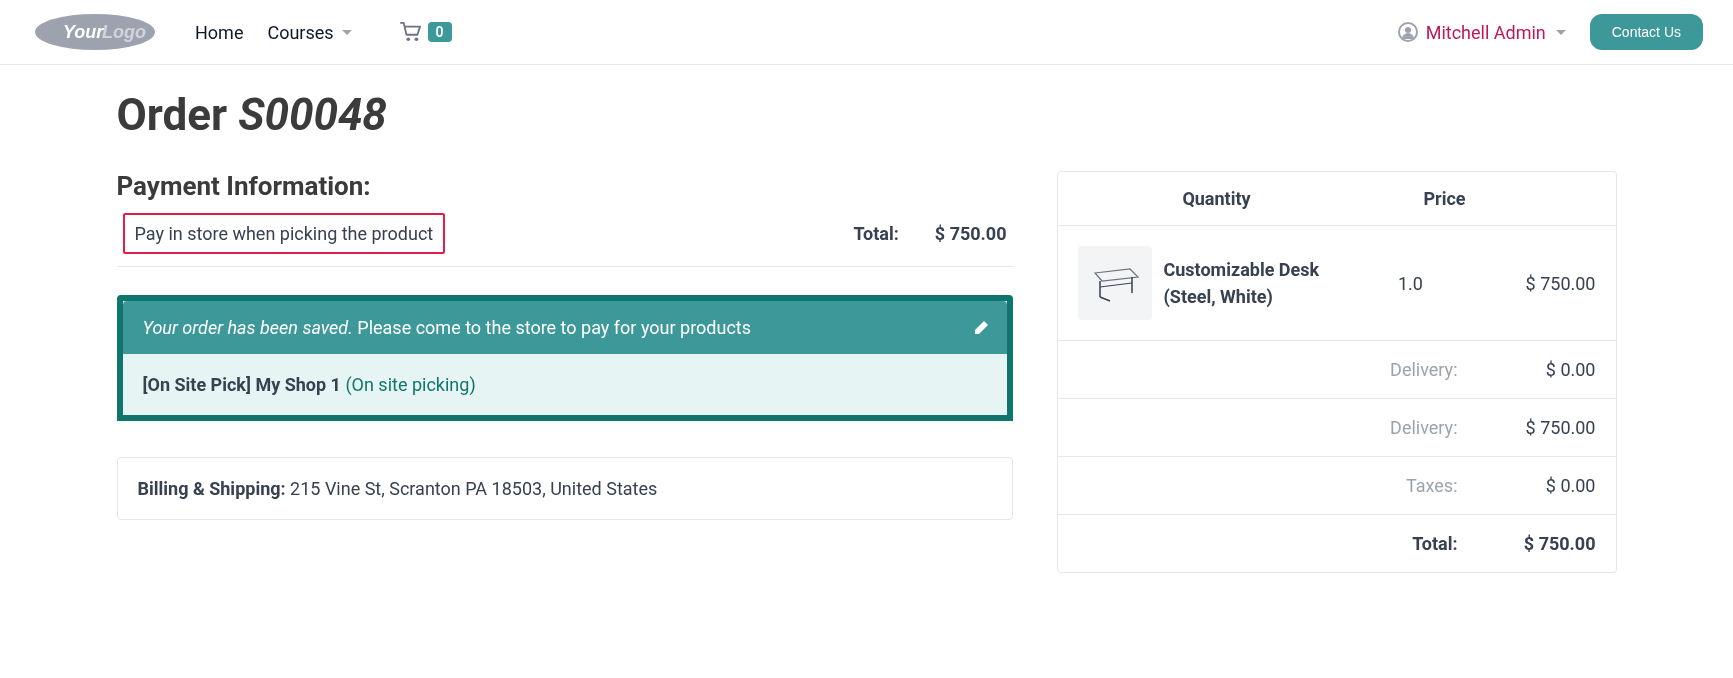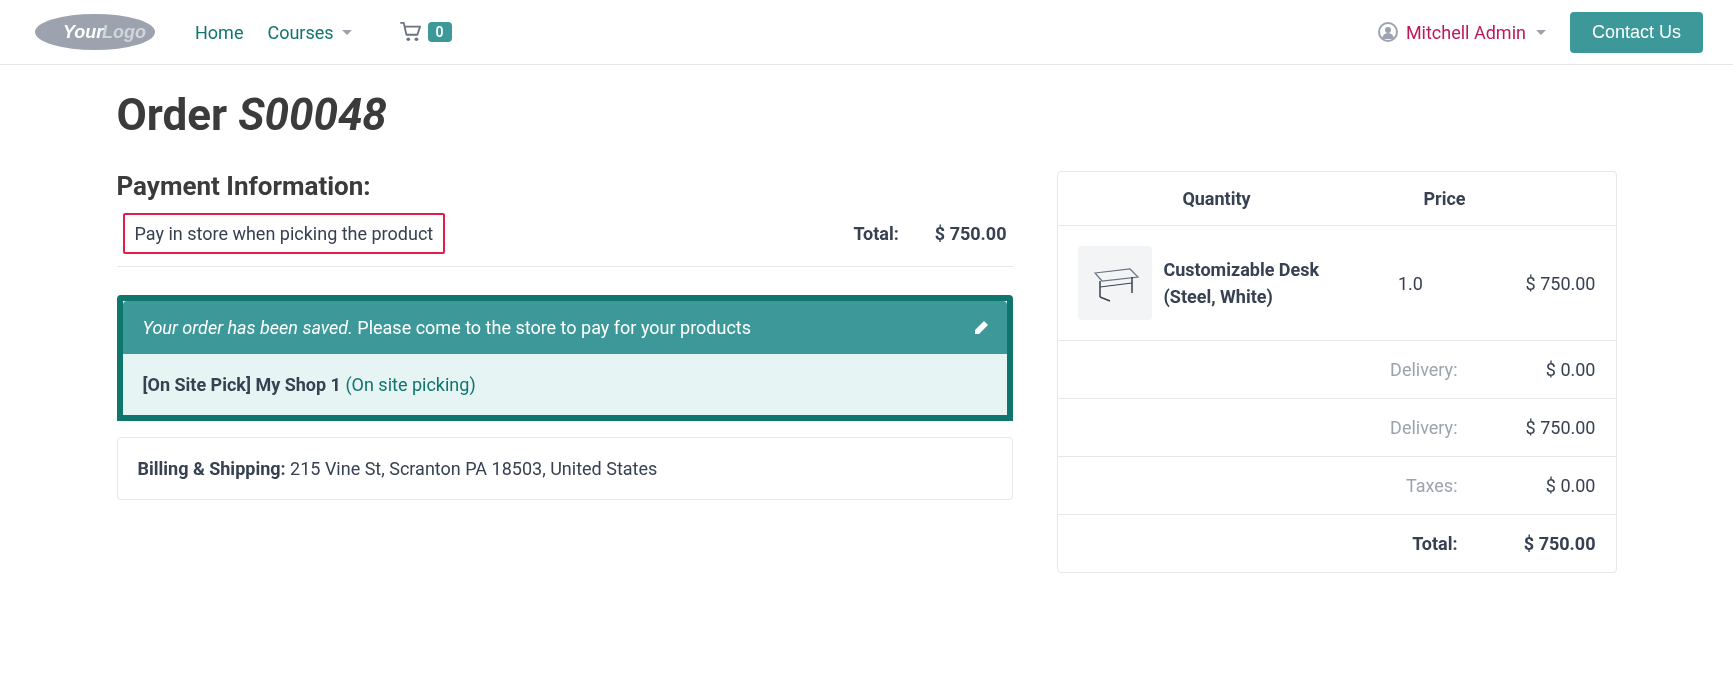--- a/index.html
+++ b/index.html
@@ -19,21 +19,21 @@
       align-items: center;
       margin-right: 35px;
     }
     .logo svg { display: block; }
     .nav-items {
       display: flex;
       align-items: center;
       gap: 24px;
     }
     .nav-link {
-      color: #0f766e;
+      color: #0f172a;
       font-size: 18px;
       text-decoration: none;
       cursor: pointer;
       display: flex;
       align-items: center;
       gap: 6px;
     }
     .caret {
       display: inline-block;
       width: 0;
@@ -94,22 +94,22 @@
       width: 12px;
       height: 6px;
       border-radius: 6px 6px 0 0;
       background: #9ca3af;
     }
     .contact-btn {
       background: #3d9999;
       color: #fff;
       border: none;
       padding: 10px 22px;
-      border-radius: 4px;
-      font-size: 18px;
+      border-radius: 12px;
+      font-size: 14px;
       cursor: pointer;
     }
     .container {
       max-width: 1560px;
       margin: 0 auto;
       padding: 10px 30px 30px;
     }
     .page-title {
       font-size: 44px;
       font-weight: 700;
@@ -174,21 +174,21 @@
     }
     .notice-body {
       background: #e6f4f4;
       padding: 20px 20px;
       font-size: 18px;
       color: #374151;
     }
     .notice-body .muted { color: #0f766e; }
     .notice-body .bold { font-weight: 700; }
     .billing-box {
-      margin-top: 16px;
+      margin-top: 36px;
       border: 1px solid #e5e7eb;
       border-radius: 4px;
       padding: 20px;
       font-size: 18px;
     }
     .billing-box .bold { font-weight: 700; }
     
     .order-summary {
       border: 1px solid #e5e7eb;
       border-radius: 4px;

